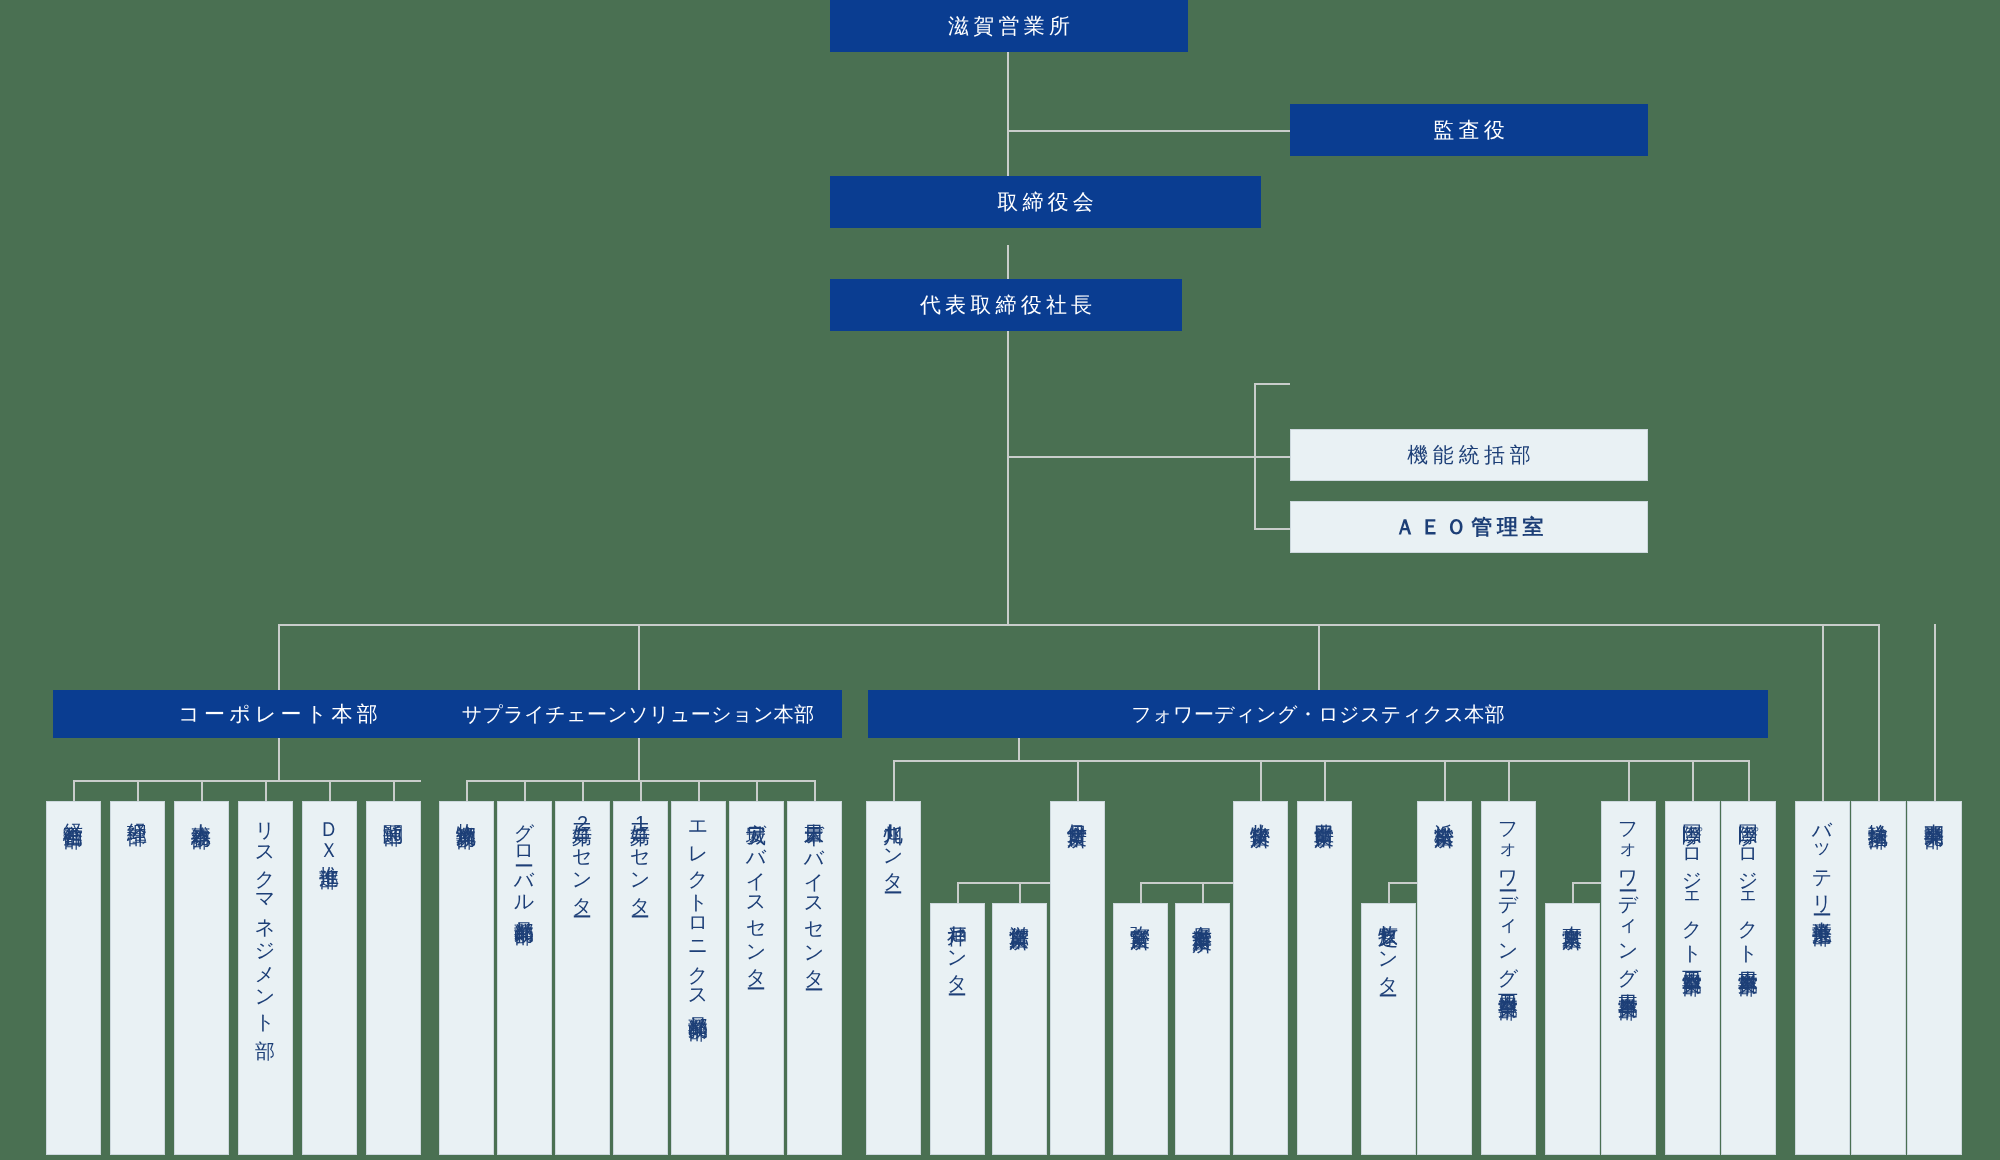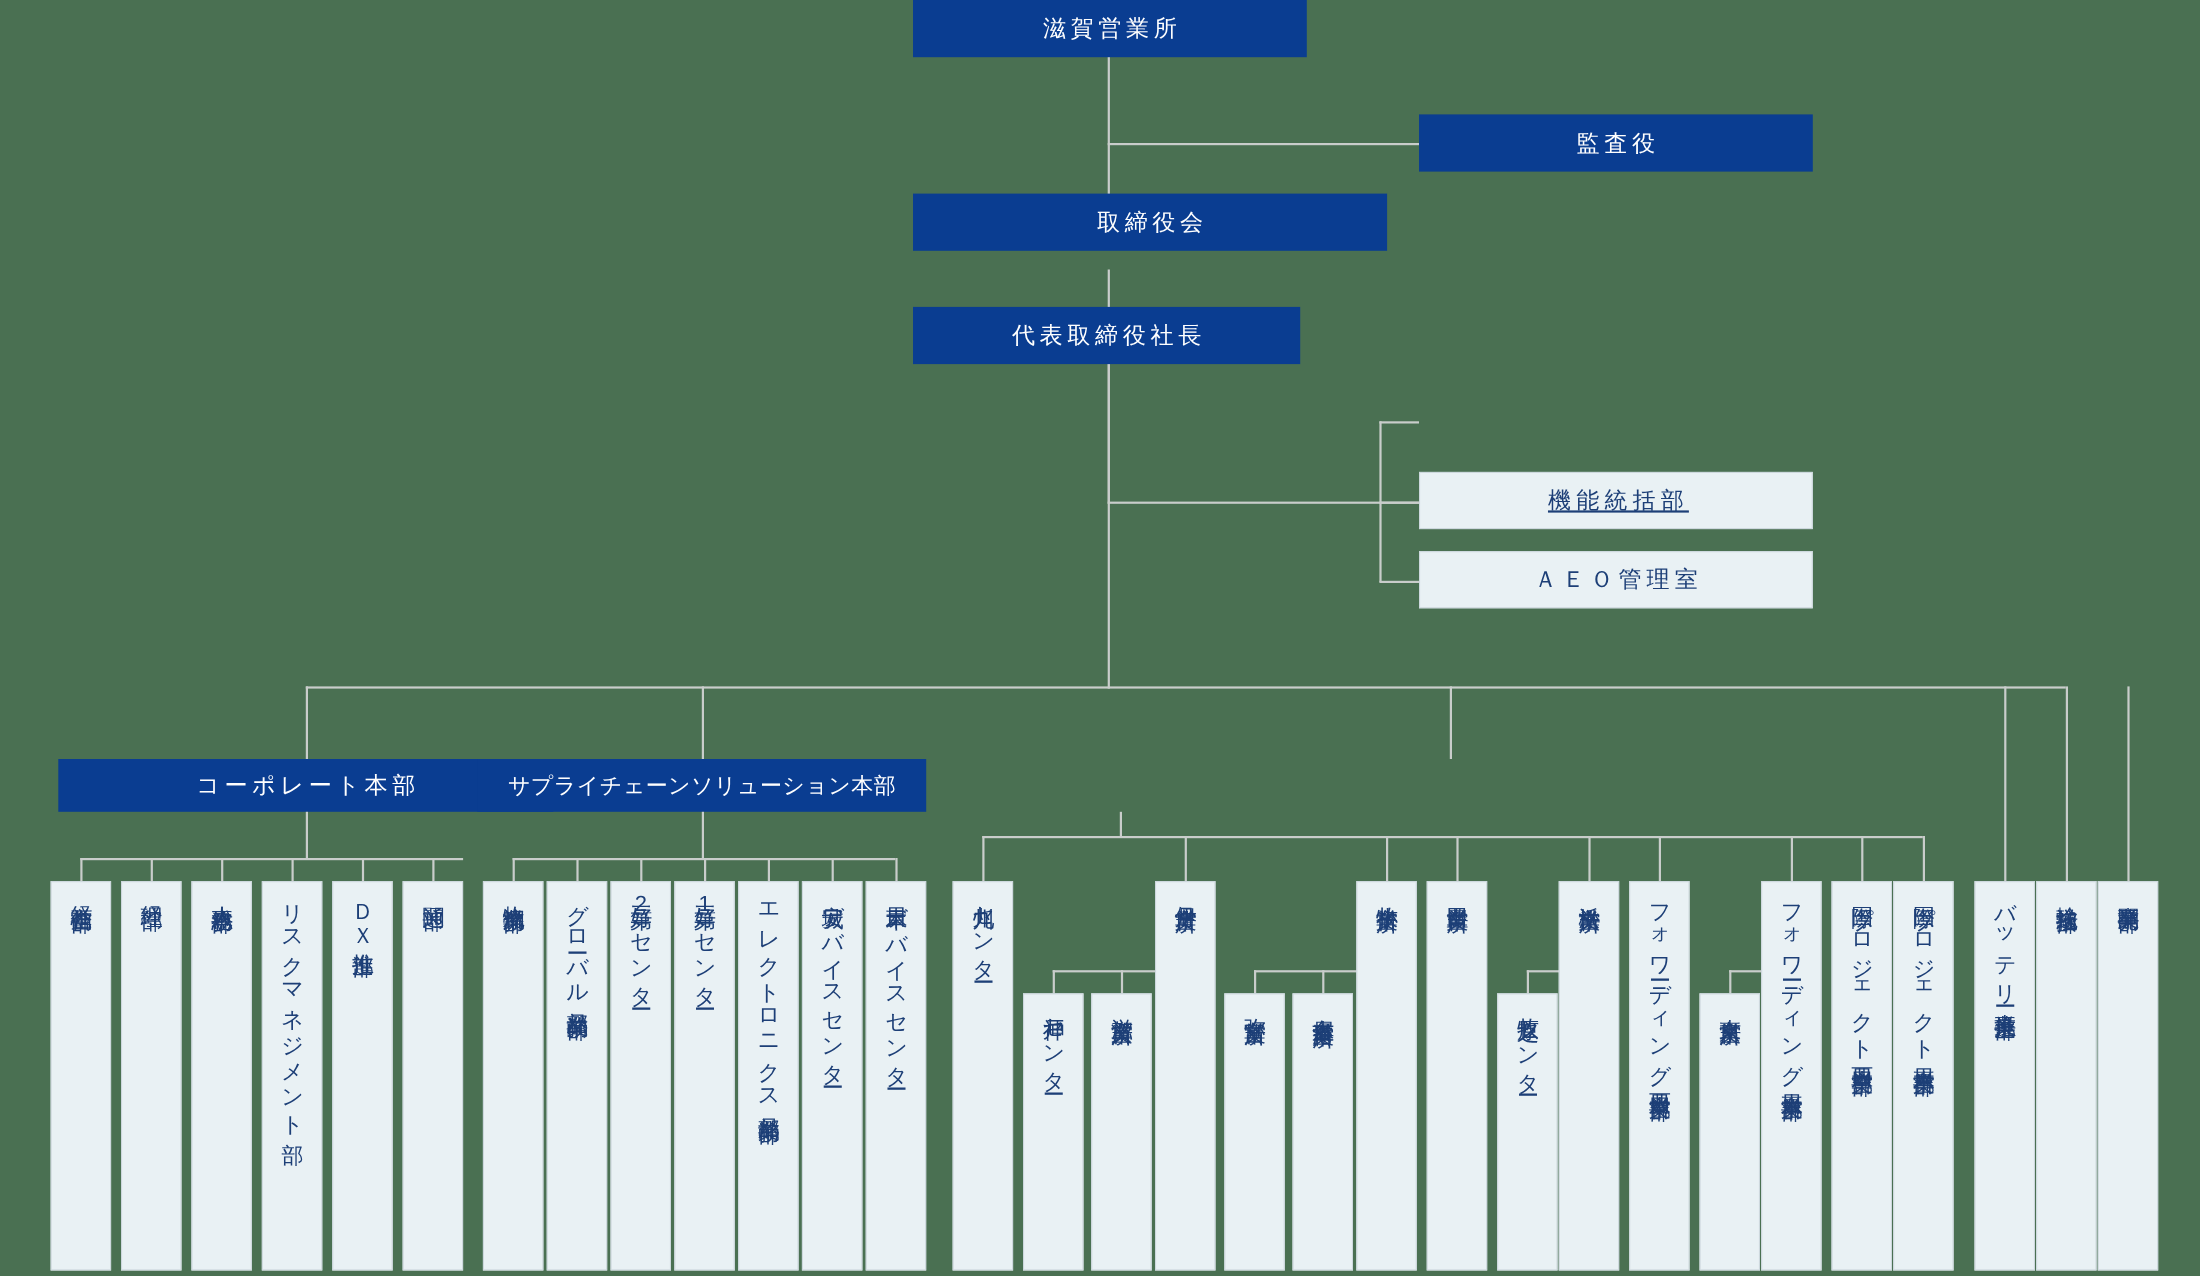--- a/index.html
+++ b/index.html
@@ -95,25 +95,26 @@
   <div class="ln lnv" style="left:1934px;top:624px;height:177px;"></div>
 
   <div class="nav-box" style="left:830px;top:0px;width:358px;height:52px;">滋賀営業所</div>
 
   <div class="nav-box" style="left:1290px;top:104px;width:358px;height:52px;">監査役</div>
 
   <div class="nav-box" style="left:830px;top:176px;width:431px;height:52px;">取締役会</div>
 
   <div class="nav-box" style="left:830px;top:279px;width:352px;height:52px;">代表取締役社長</div>
 
-  <div class="lt-box" style="left:1290px;top:429px;width:358px;height:52px;text-decoration:underline;">機能統括部</div>
-  <div class="lt-box" style="left:1290px;top:501px;width:358px;height:52px;">ＡＥＯ管理室</div>
+  <div class="lt-box" style="left:1290px;top:429px;width:358px;height:52px;">機能統括部</div>
+  <div class="lt-box" style="left:1290px;top:501px;width:358px;height:52px;font-weight:bold;">ＡＥＯ管理室</div>
 
   <div class="nav-box" style="left:53px;top:690px;width:450px;height:48px;">コーポレート本部</div>
   <div class="nav-box tight" style="left:434px;top:690px;width:408px;height:48px;">サプライチェーンソリューション本部</div>
+  <div class="nav-box tight" style="left:868px;top:690px;width:900px;height:48px;">フォワーディング・ロジスティクス本部</div>
 
   <div class="ln lnv" style="left:278px;top:738px;height:43px;"></div>
   <div class="ln lnh" style="left:73px;top:780px;width:348px;"></div>
   <div class="ln lnv" style="left:73px;top:780px;height:21px;"></div>
   <div class="ln lnv" style="left:137px;top:780px;height:21px;"></div>
   <div class="ln lnv" style="left:201px;top:780px;height:21px;"></div>
   <div class="ln lnv" style="left:265px;top:780px;height:21px;"></div>
   <div class="ln lnv" style="left:329px;top:780px;height:21px;"></div>
   <div class="ln lnv" style="left:393px;top:780px;height:21px;"></div>
 

